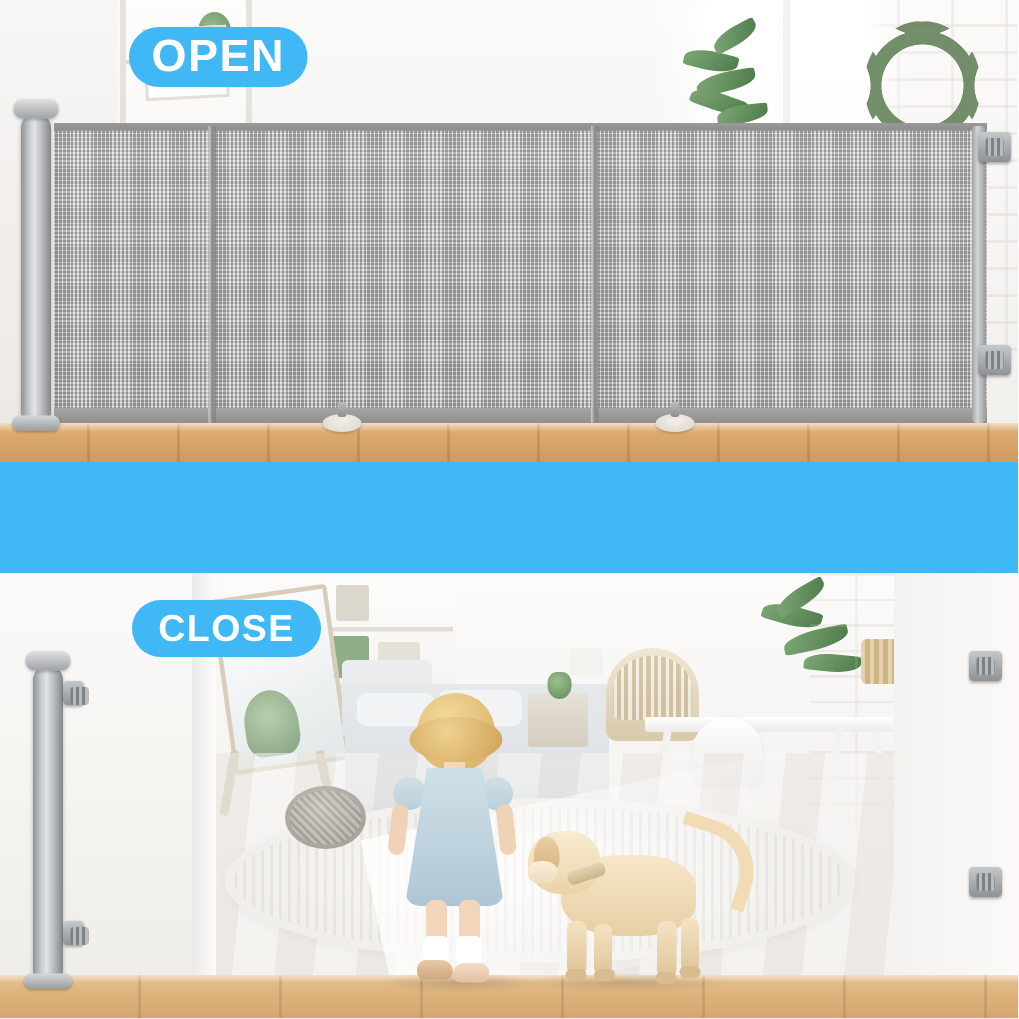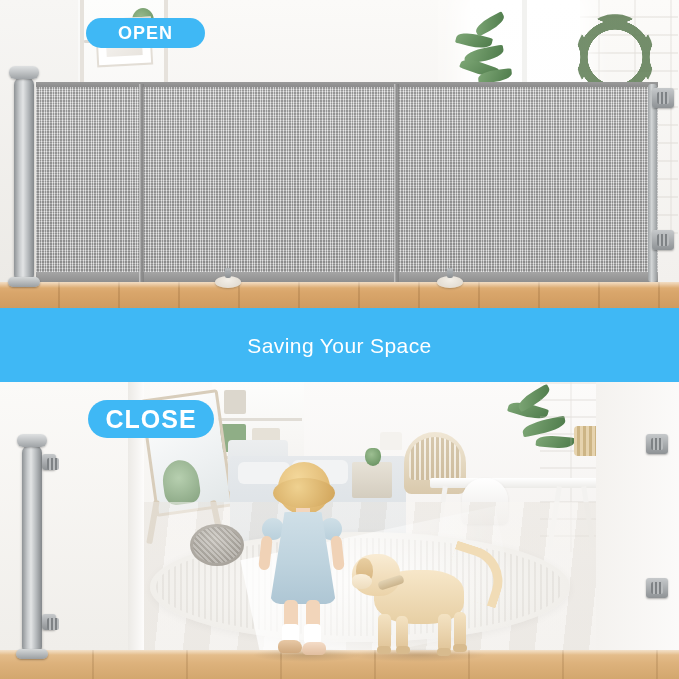--- a/index.html
+++ b/index.html
@@ -200,21 +200,21 @@
   .dog-leg{position:absolute;background:linear-gradient(180deg,#f4e3c3,#e0c498);border-radius:5px;}
   .dog-paw{position:absolute;width:14px;height:8px;border-radius:5px;background:#d8bb8e;}
   .dog-collar{position:absolute;left:26px;top:30px;width:26px;height:9px;border-radius:4px;
     background:linear-gradient(180deg,#e3d3b4,#cbb48c);transform:rotate(-18deg);}
   .dog-shadow{position:absolute;left:348px;top:648px;width:140px;height:14px;border-radius:50%;
     background:radial-gradient(ellipse,rgba(0,0,0,.13),rgba(0,0,0,0) 70%);}
 
   
   .badge{position:absolute;display:flex;align-items:center;justify-content:center;
     background:#3fb8f5;border-radius:22px;color:#fff;font-weight:bold;letter-spacing:1px;}
-  .badge-open{left:86px;top:18px;width:119px;height:30px;font-size:18px;}
+  .badge-open{left:86px;top:18px;width:119px;height:40px;font-size:30px;}
   .badge-close{left:88px;top:400px;width:126px;height:38px;font-size:25px;}
 </style>
 </head>
 <body>
 
 <div class="stage">
 
   <div class="panel-top">
     <div class="room-top">
 
@@ -277,21 +277,20 @@
     <div class="bracket" style="left:652px;top:88px;"></div>
     <div class="bracket" style="left:652px;top:230px;"></div>
 
     <div class="anchor" style="left:215px;top:276px;"></div>
     <div class="anchor" style="left:437px;top:276px;"></div>
 
     <div class="badge badge-open">OPEN</div>
   </div>
 
   <div class="banner">
-    <h2>Saving Your Space</h2>
   </div>
 
   <div class="panel-bot">
     <div class="b-room">
 
       <div class="b-wallL"></div>
       <div class="b-doorway"></div>
 
       <div class="b-shelf">
         <i style="top:36px"></i>

